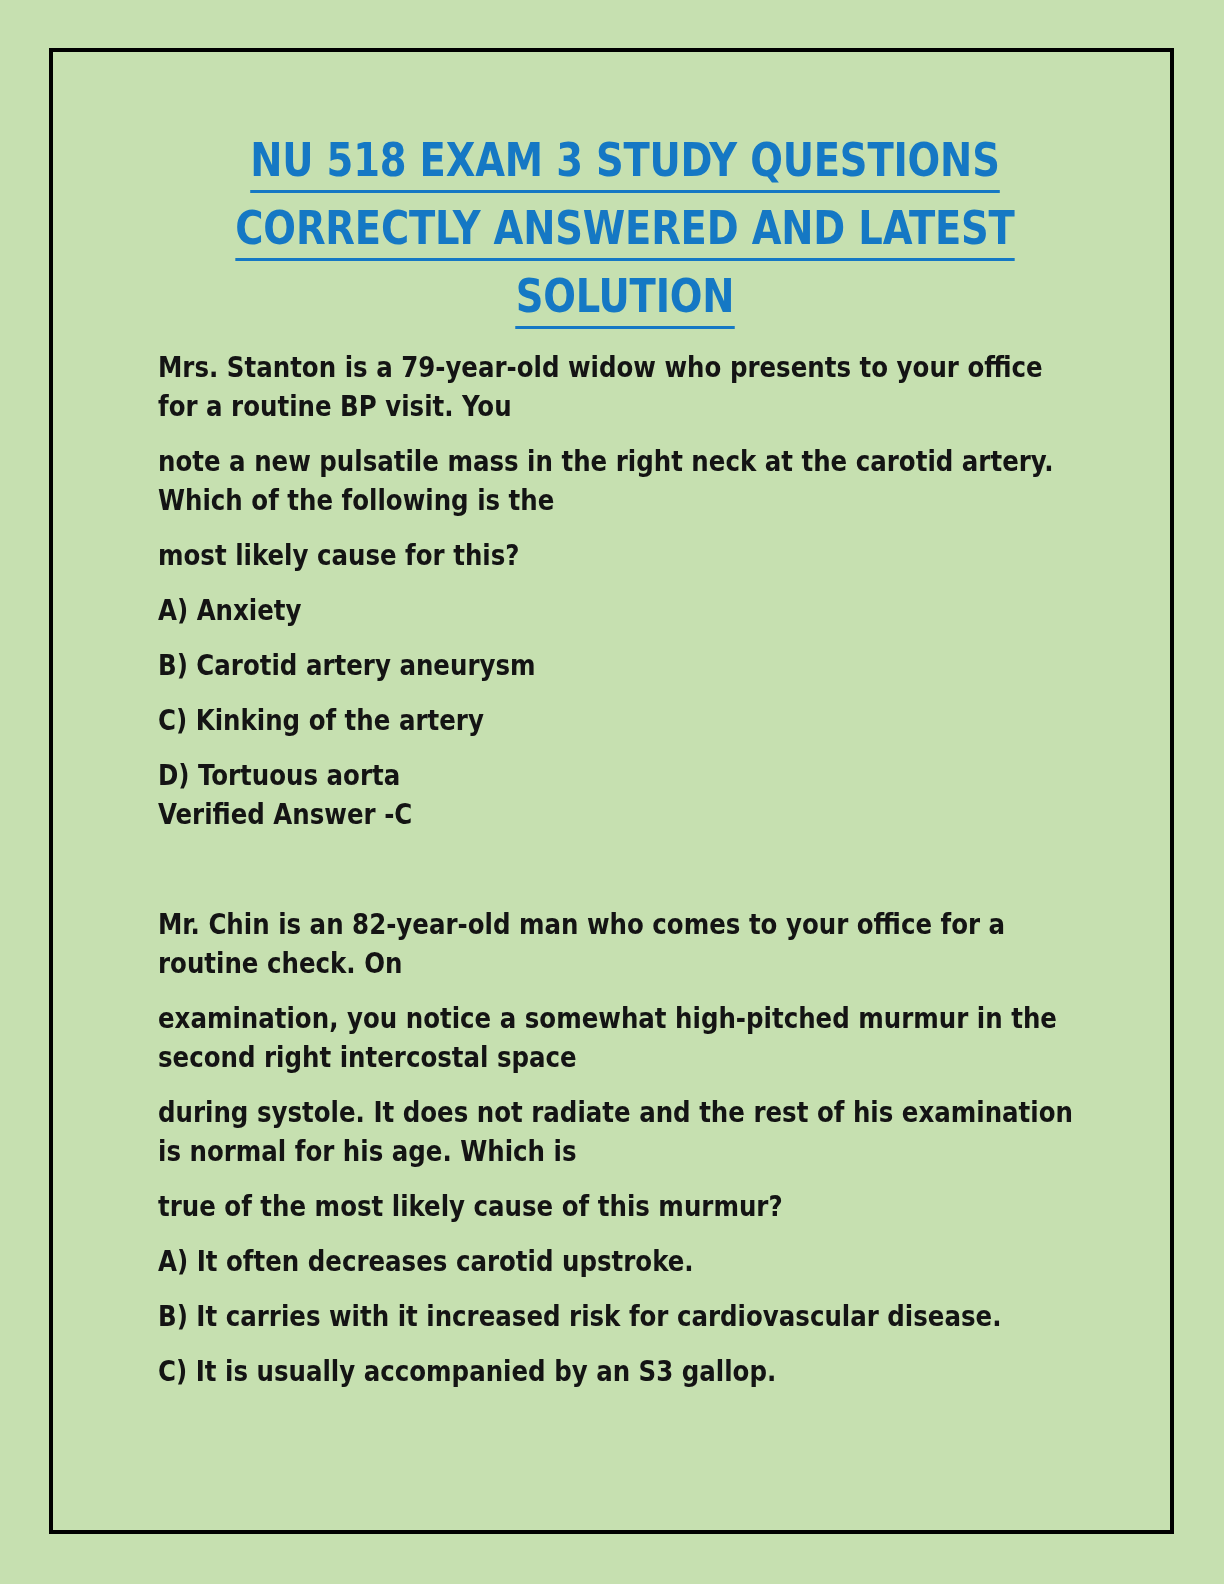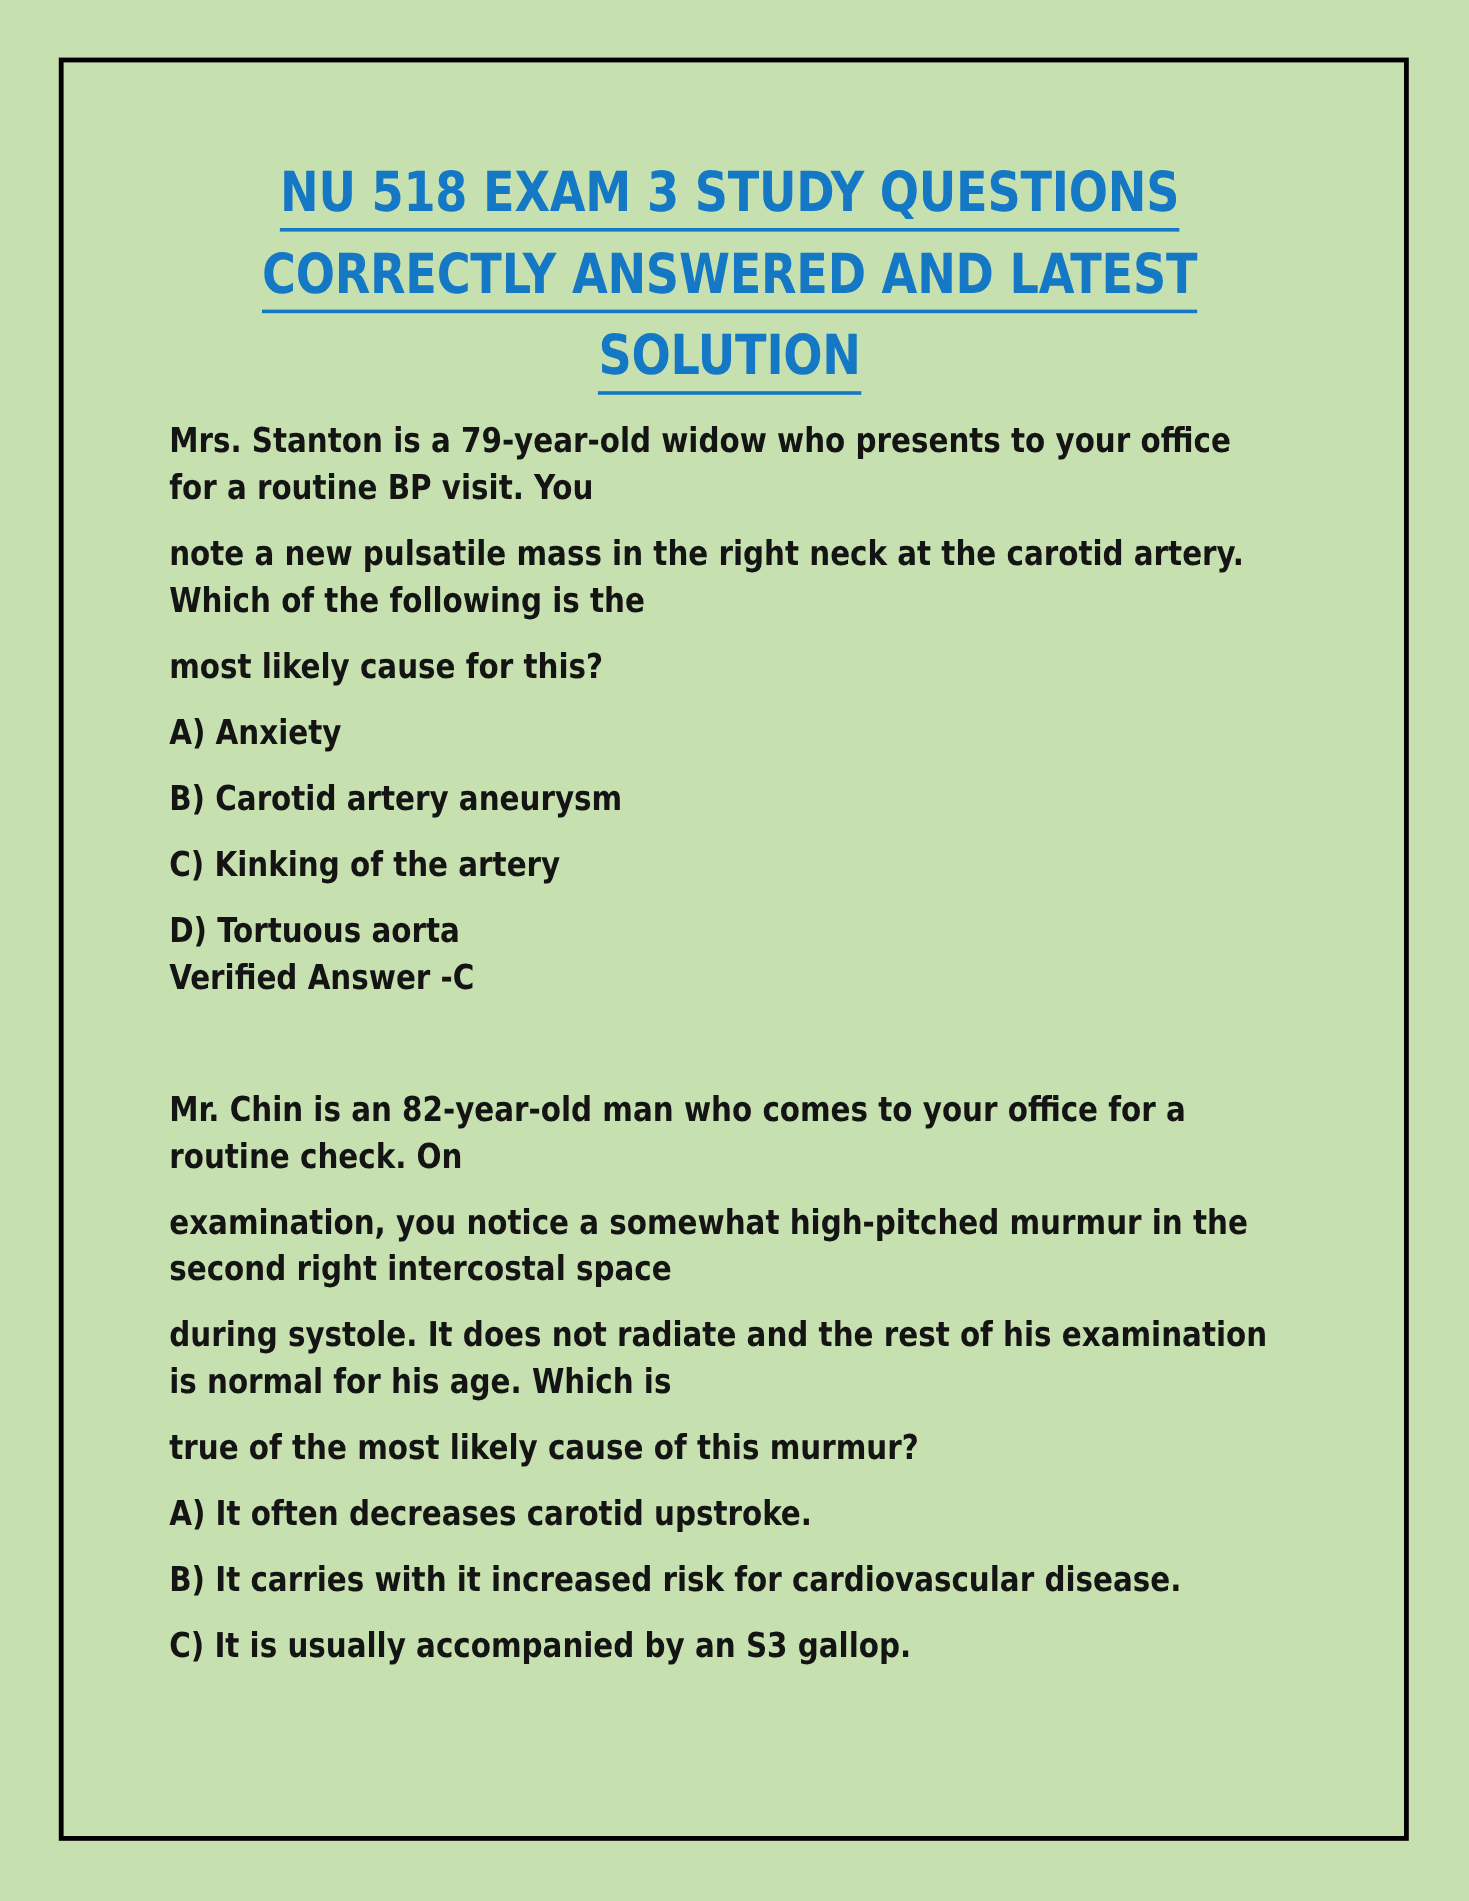--- a/index.html
+++ b/index.html
@@ -29,21 +29,21 @@
     top: 48px;
     width: 1125px;
     height: 1486px;
     border: 4px solid #000000;
     box-sizing: border-box;
     pointer-events: none;
   }
 
   #content {
     position: absolute;
-    left: 141px;
+    left: 158px;
     top: 126px;
     width: 934px;
   }
 
   
   .doc-title {
     text-align: center;
     color: #1578c4;
     font-family: "DejaVu Sans Condensed", "Liberation Sans Narrow", "Liberation Sans", sans-serif;
     font-weight: bold;

